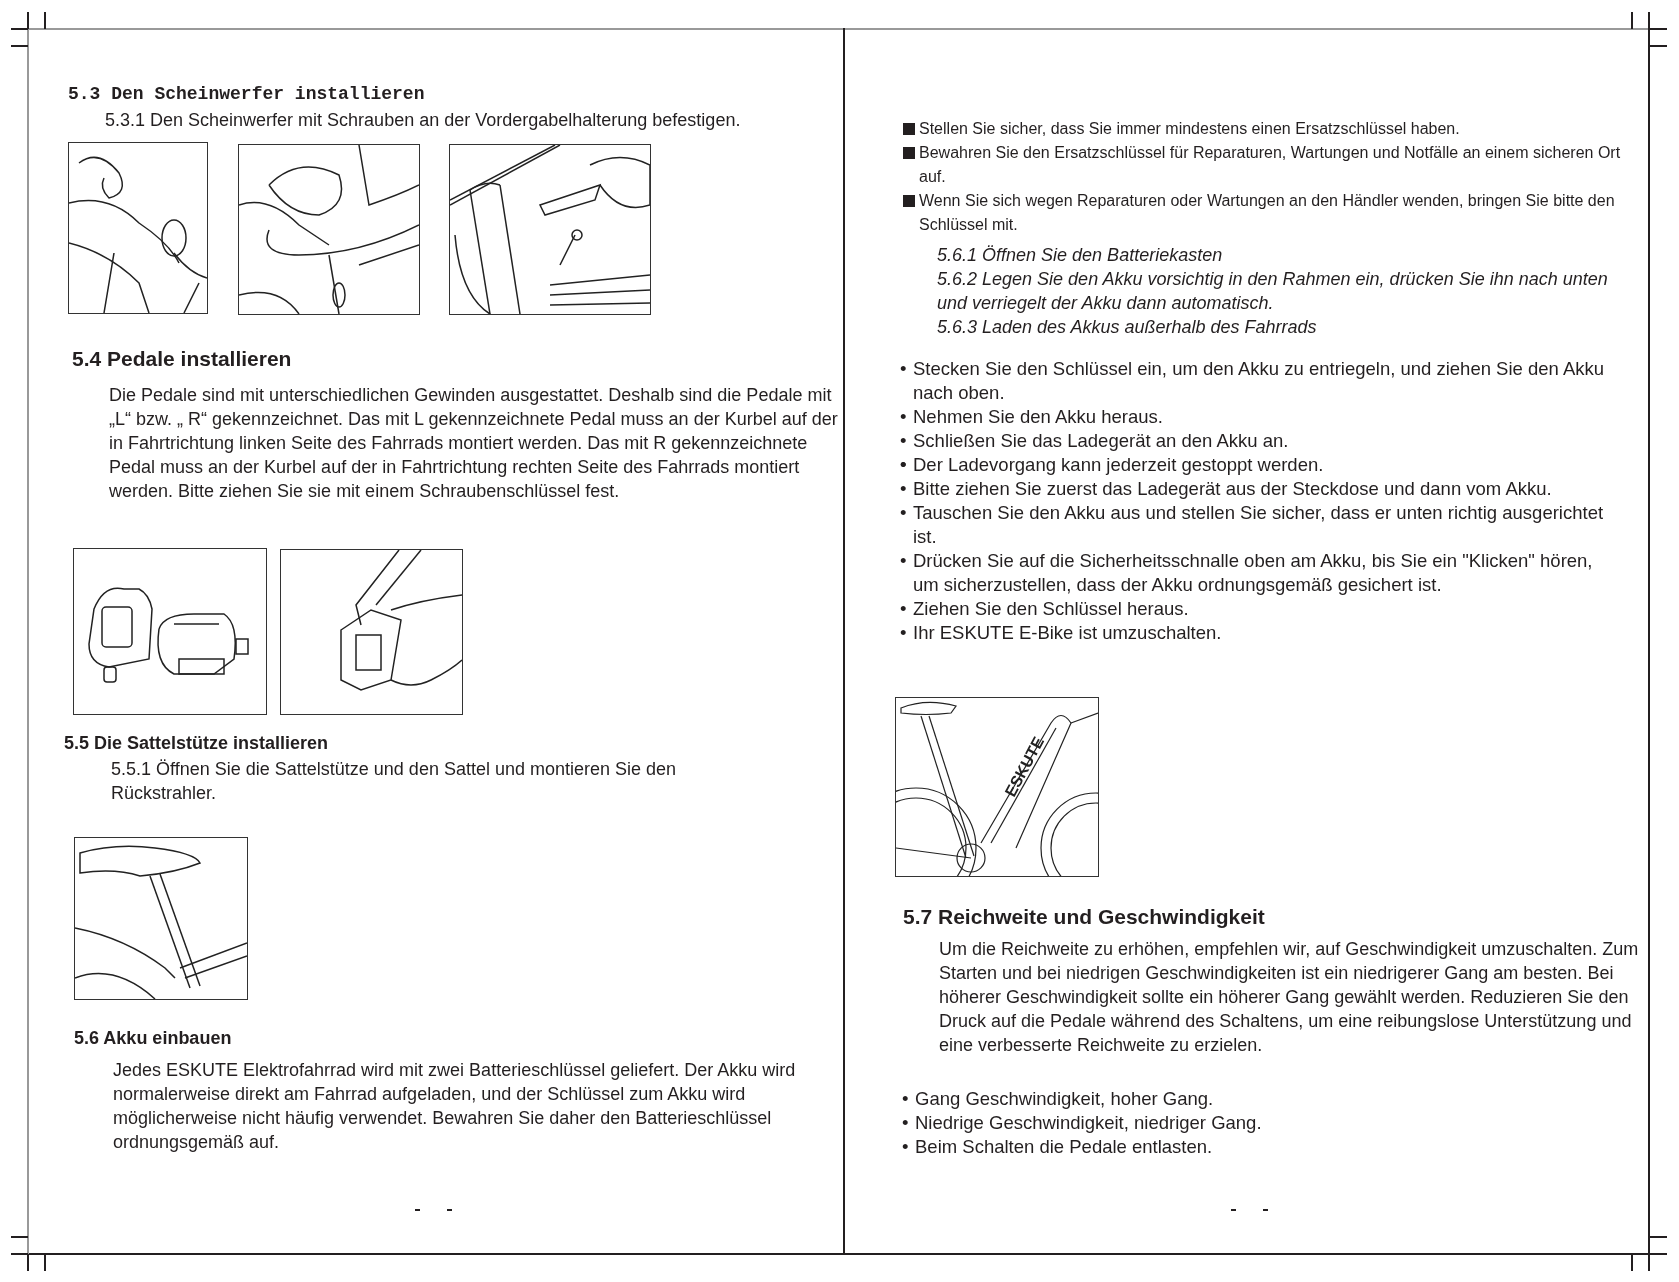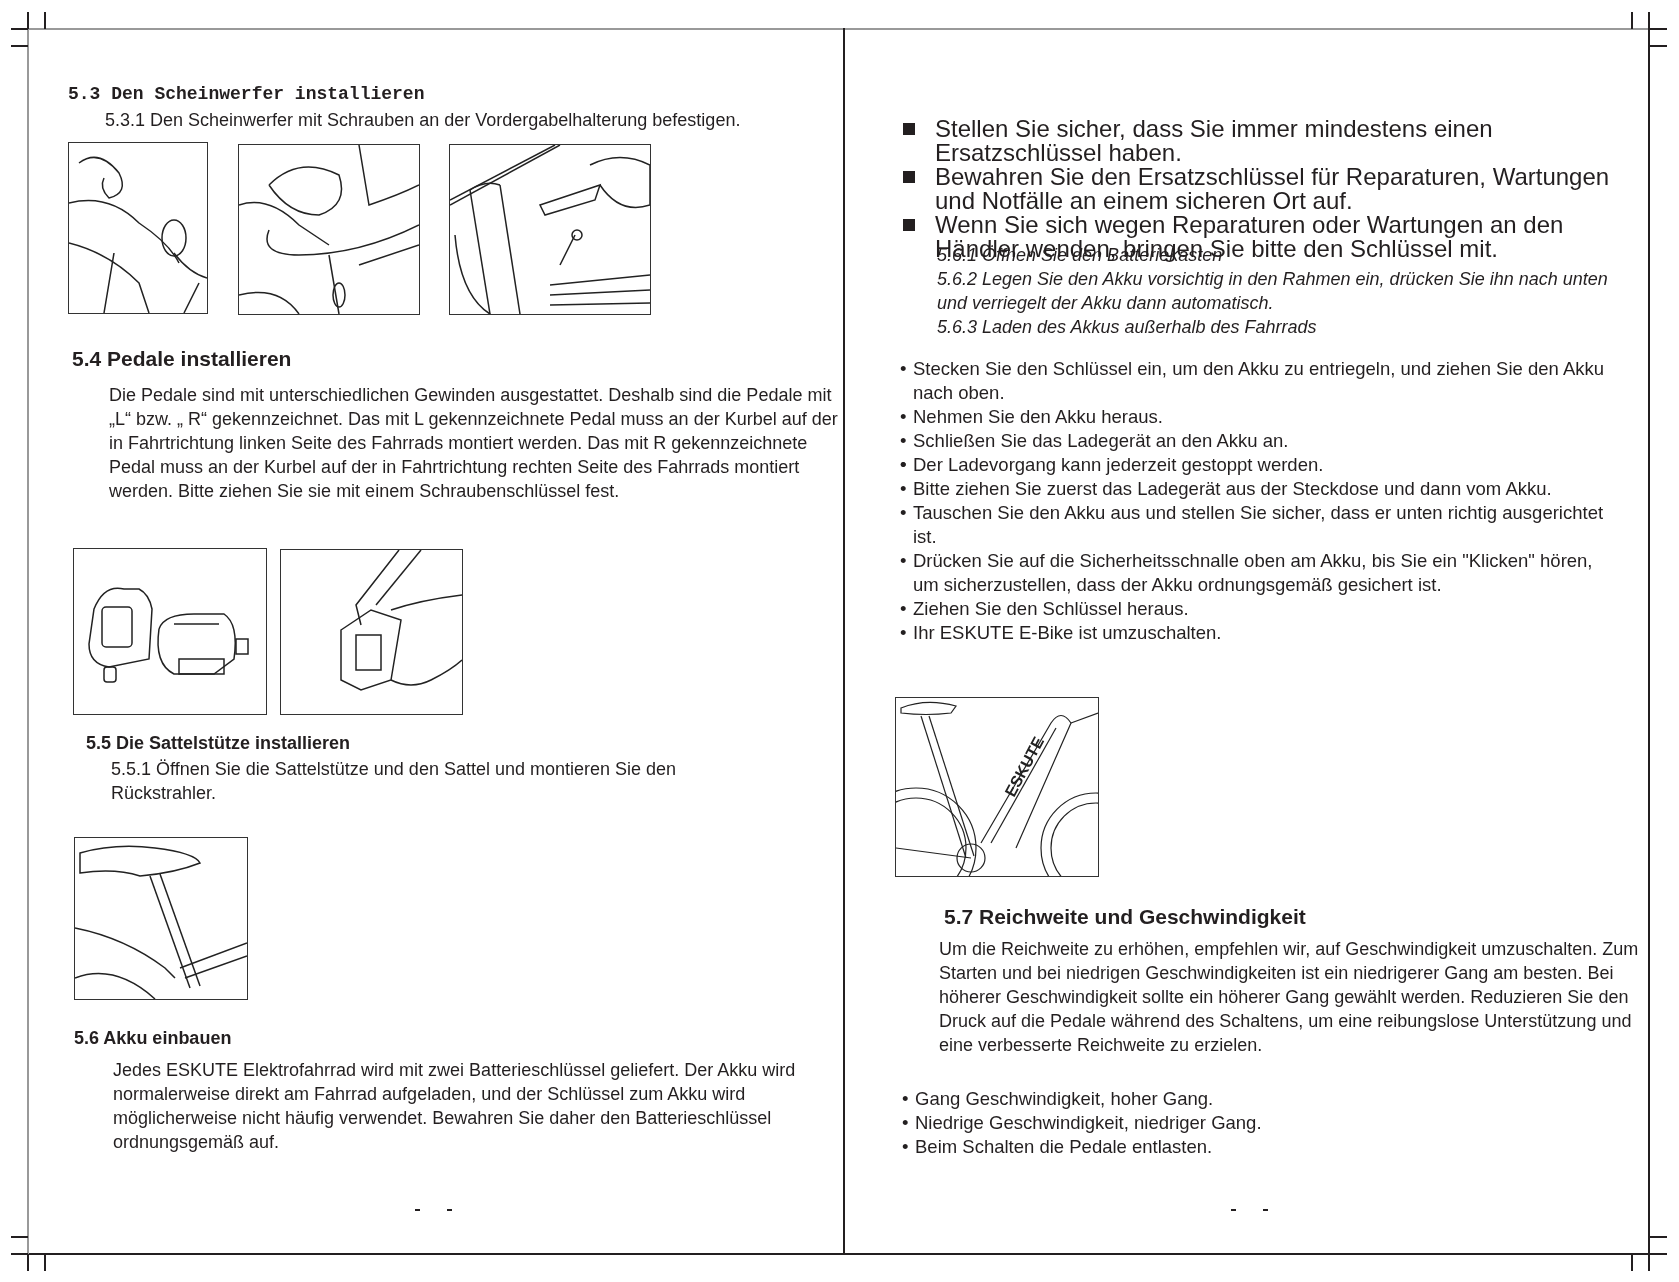--- a/index.html
+++ b/index.html
@@ -7,21 +7,21 @@
   .abs{position:absolute;}
   .frame-h{position:absolute;height:2px;background:#231f20;}
   .frame-v{position:absolute;width:2px;background:#231f20;}
   .crop{position:absolute;background:#231f20;}
   .h1{font-size:21px;font-weight:bold;}
   .h2{font-size:18px;font-weight:bold;}
   .p{font-size:18px;line-height:24px;margin-left:37px;}
   .fig{position:absolute;border:1.5px solid #333;background:#fff;overflow:hidden;}
   .fig svg{width:100%;height:100%;display:block;}
   ul.sq{list-style:none;margin:0;padding:0;}
-  ul.sq li{position:relative;padding-left:32px;font-size:24px;line-height:24px;}
+  ul.sq li{position:relative;padding-left:16px;font-size:16px;line-height:24px;}
   ul.sq li .mk{position:absolute;left:0;top:6px;width:12px;height:12px;background:#231f20;}
   ul.dot{list-style:none;margin:0;padding:0;}
   ul.dot li{position:relative;padding-left:13px;font-size:18.5px;line-height:24px;}
   ul.dot li .mk{position:absolute;left:0;top:0;}
   .dash{position:absolute;width:5px;height:2px;background:#231f20;}
 </style>
 </head>
 <body>
 
 <div>
@@ -114,21 +114,21 @@
     <svg viewBox="0 0 181 164" fill="none" stroke="#222" stroke-width="1.5">
       <path d="M118 0 L75 55 L80 75"></path>
       <path d="M140 0 L95 55"></path>
       <path d="M60 80 L90 60 L120 70 L110 130 L80 140 L60 130 Z"></path>
       <rect x="75" y="85" width="25" height="35"></rect>
       <path d="M110 60 Q140 50 181 45"></path>
       <path d="M110 130 Q130 140 150 130 Q170 120 181 110"></path>
     </svg>
   </div>
 
-  <div class="abs h2" style="left:86px;top:733px;">5.5 Die Sattelstütze installieren</div>
+  <div class="abs h2" style="left:64px;top:733px;">5.5 Die Sattelstütze installieren</div>
   <div class="abs p" style="left:74px;top:757px;width:640px;">5.5.1 Öffnen Sie die Sattelstütze und den Sattel und montieren Sie den Rückstrahler.</div>
 
   <div class="fig" style="left:74px;top:837px;width:172px;height:161px;">
     <svg viewBox="0 0 172 161" fill="none" stroke="#222" stroke-width="1.5">
       <path d="M5 15 Q40 5 80 10 Q120 15 125 25 Q100 35 65 38 Q40 30 5 35 Z"></path>
       <path d="M75 38 L115 150"></path>
       <path d="M85 36 L125 148"></path>
       <path d="M0 90 Q50 100 90 130 L100 140"></path>
       <path d="M105 130 L172 105"></path>
       <path d="M110 140 L172 118"></path>
@@ -181,21 +181,21 @@
       <circle cx="200" cy="150" r="45"></circle>
       <path d="M85 145 L155 25 Q165 10 175 25 L120 150"></path>
       <path d="M95 145 L160 30"></path>
       <text x="118" y="100" transform="rotate(-62 118 100)" font-family="Liberation Sans, sans-serif" font-weight="bold" font-size="16" fill="#222" stroke="none">ESKUTE</text>
       <circle cx="75" cy="160" r="14"></circle>
       <path d="M0 150 L75 160"></path>
       <path d="M175 25 L202 15"></path>
     </svg>
   </div>
 
-  <div class="abs h1" style="left:903px;top:905px;margin-left:41px;">5.7 Reichweite und Geschwindigkeit</div>
+  <div class="abs h1" style="left:903px;top:905px;">5.7 Reichweite und Geschwindigkeit</div>
   <div class="abs p" style="left:902px;top:937px;width:700px;">Um die Reichweite zu erhöhen, empfehlen wir, auf Geschwindigkeit umzuschalten. Zum Starten und bei niedrigen Geschwindigkeiten ist ein niedrigerer Gang am besten. Bei höherer Geschwindigkeit sollte ein höherer Gang gewählt werden. Reduzieren Sie den Druck auf die Pedale während des Schaltens, um eine reibungslose Unterstützung und eine verbesserte Reichweite zu erzielen.</div>
 
   <ul class="dot abs" style="left:902px;top:1087px;width:700px;">
     <li><span class="mk">•</span><span>Gang Geschwindigkeit, hoher Gang.</span></li>
     <li><span class="mk">•</span><span>Niedrige Geschwindigkeit, niedriger Gang.</span></li>
     <li><span class="mk">•</span><span>Beim Schalten die Pedale entlasten.</span></li>
   </ul>
 
   <div class="dash" style="left:1231px;top:1209px;"></div>
   <div class="dash" style="left:1263px;top:1209px;"></div>

